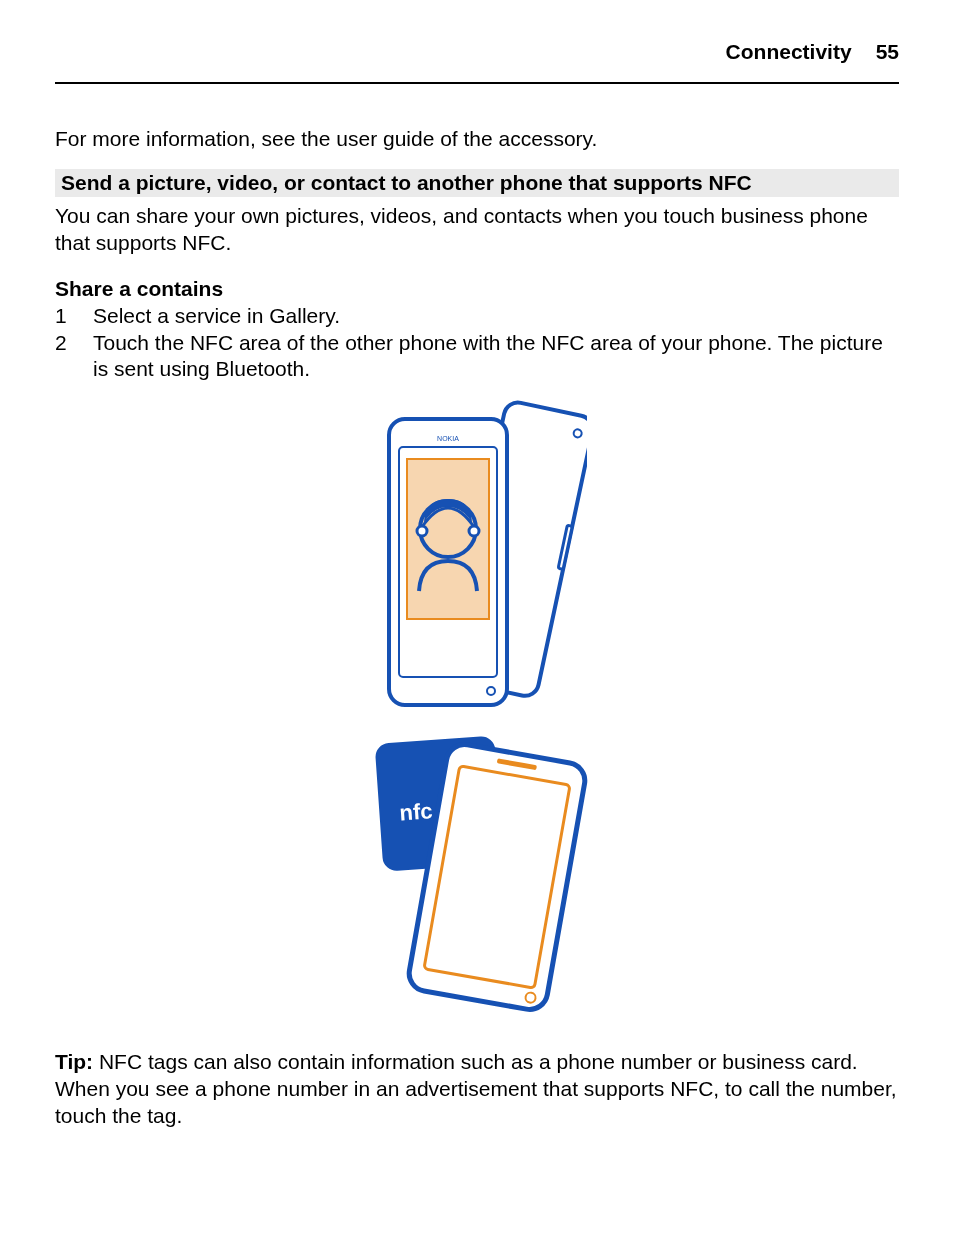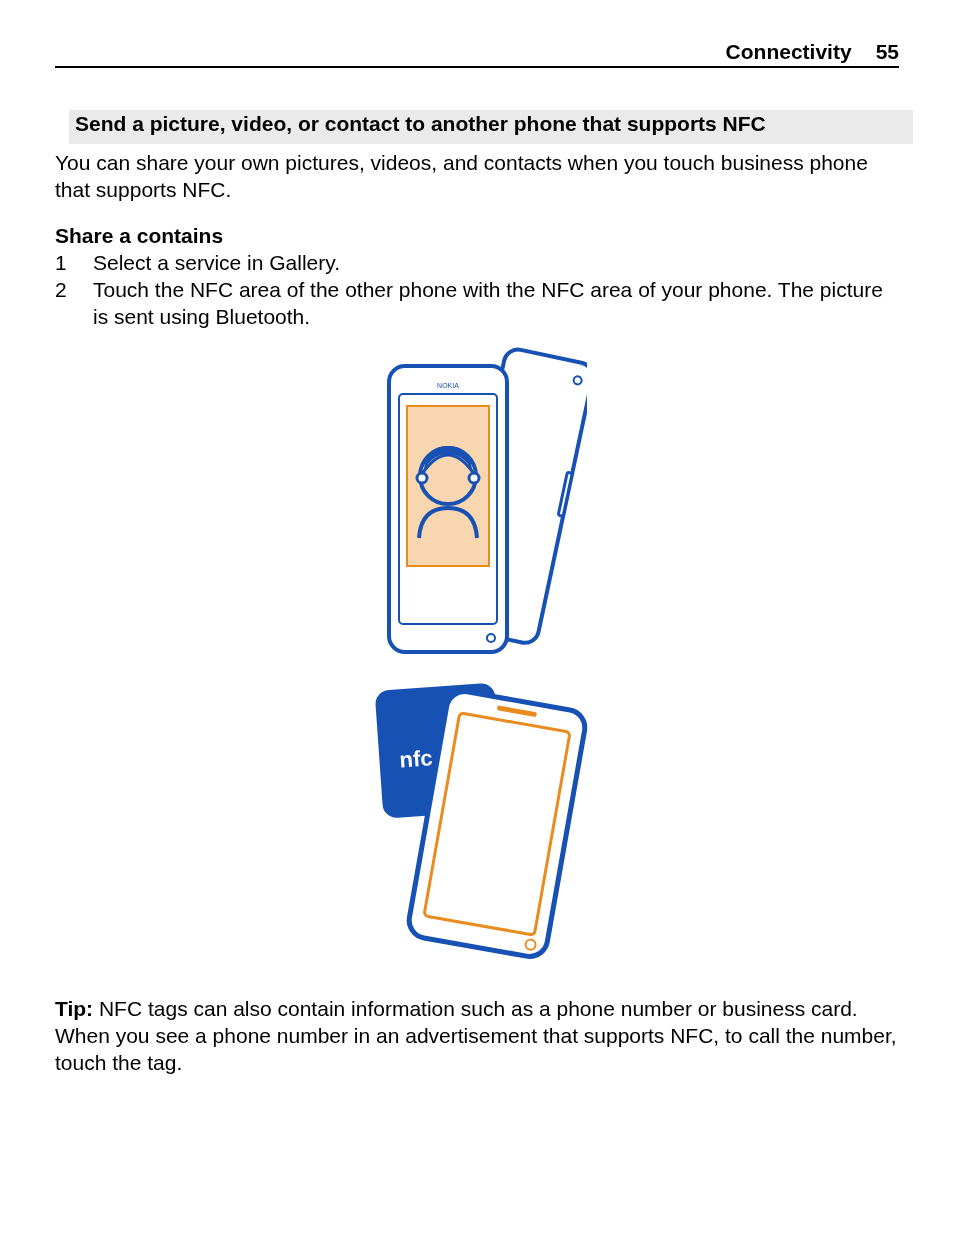--- a/index.html
+++ b/index.html
@@ -13,39 +13,39 @@
   }
   .page {
     padding: 40px 55px 40px 55px;
     box-sizing: border-box;
   }
   .header-line {
     display: flex;
     justify-content: flex-end;
     align-items: baseline;
     border-bottom: 2px solid #000;
-    padding-bottom: 2px;
+    padding-bottom: 18px;
     margin-bottom: 42px;
   }
   .header-title {
     font-weight: 700;
     margin-right: 24px;
   }
   .header-page {
     font-weight: 700;
   }
   .para {
     margin: 0 0 16px 0;
     line-height: 1.28;
   }
   .section-head {
     background: #eaeaea;
     font-weight: 700;
-    padding: 2px 6px 8px 6px;
-    margin: 10px 0 6px 14px;
+    padding: 2px 6px 2px 6px;
+    margin: 10px 0 6px 0;
     width: 100%;
     box-sizing: border-box;
   }
   .subhead {
     font-weight: 700;
     margin: 20px 0 2px 0;
   }
   .step-list {
     margin: 0;
     padding: 0;
@@ -72,20 +72,21 @@
 </head>
 <body>
 
 <div class="page">
 
   <div class="header-line">
     <span class="header-title">Connectivity</span>
     <span class="header-page">55</span>
   </div>
 
+  <p class="para">For more information, see the user guide of the accessory.</p>
 
   <div class="section-head">Send a picture, video, or contact to another phone that supports NFC</div>
   <p class="para">You can share your own pictures, videos, and contacts when you touch business phone that supports NFC.</p>
 
   <div class="subhead">Share a contains</div>
   <ul class="step-list">
     <li>
       <span class="step-num">1</span>
       <span>Select a service in Gallery.</span>
     </li>

